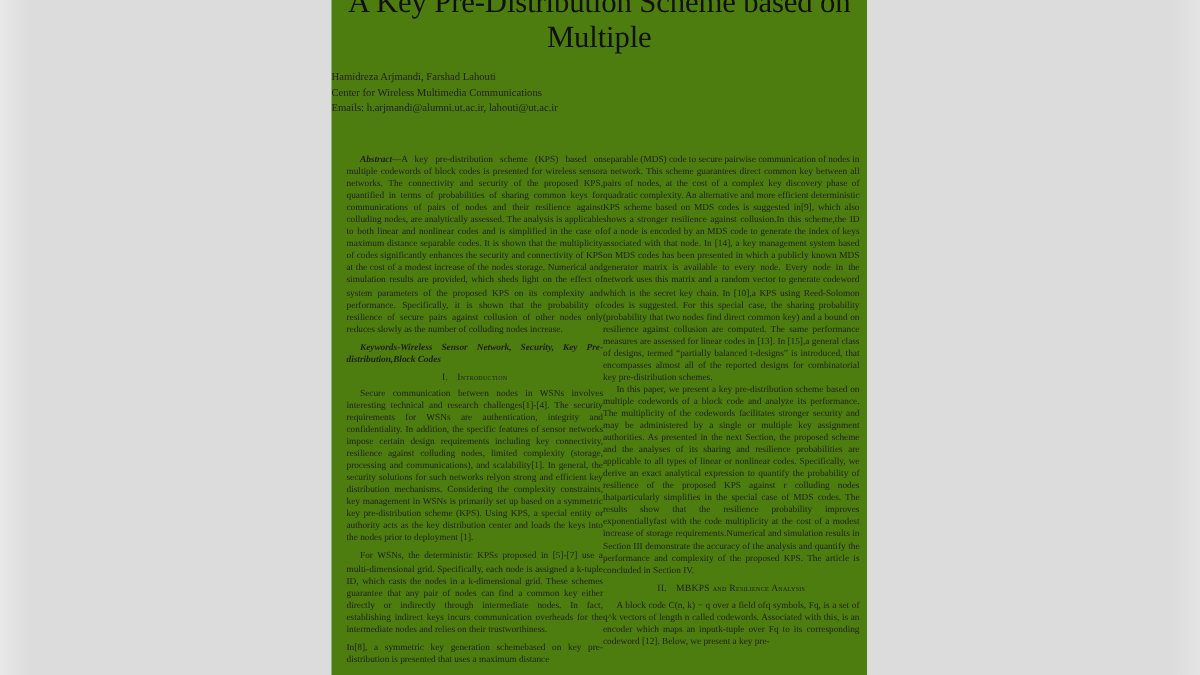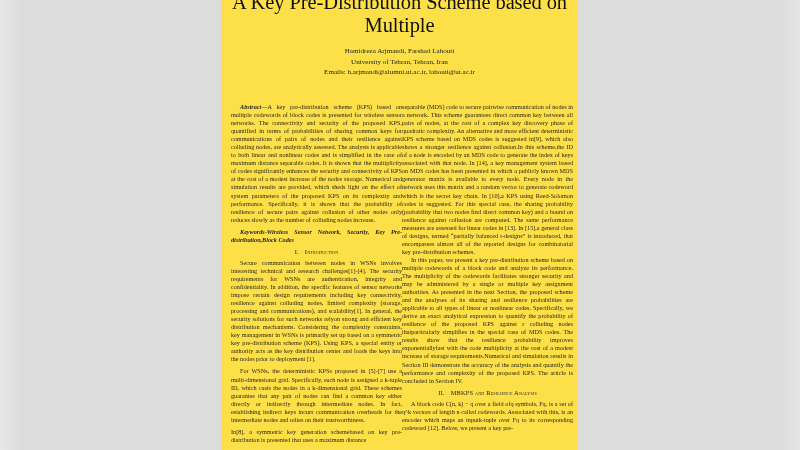--- a/index.html
+++ b/index.html
@@ -14,36 +14,36 @@
       color: #1a1a1a;
     }
     .bg {
       position: absolute; inset: 0;
       background: linear-gradient(90deg, #e8e8e8 0px, #dcdcdc 20px, #dcdcdc 780px, #e4e4e4 800px);
     }
     .page {
       position: absolute;
       left: 221px; top: 0;
       width: 357px; height: 450px;
-      background: #fde047;
+      background: #4d7c0f;
       overflow: hidden;
     }
     .title {
       position: absolute;
       left: 0; right: 0; top: -9px;
       text-align: center;
       font-size: 20.5px;
       line-height: 23px;
       color: #111;
       letter-spacing: -0.1px;
     }
     .authors {
       position: absolute;
       left: 0; right: 0; top: 47px;
-      text-align: center;
+      text-align: left;
       font-size: 7.1px;
       line-height: 9.7px;
       color: #222;
     }
     .authors .names { margin-bottom: 1.5px; }
     .col {
       position: absolute;
       top: 103px;
       width: 171px;
       font-size: 6.2px;
@@ -74,21 +74,21 @@
 <div class="bg"></div>
 
 <div class="page">
 
   <div class="title">
     <div>A Key Pre-Distribution Scheme based on Multiple</div>
   </div>
 
   <div class="authors">
     <div class="names">Hamidreza Arjmandi, Farshad Lahouti</div>
-    <div>University of Tehran, Tehran, Iran</div>
+    <div>Center for Wireless Multimedia Communications</div>
     <div>Emails: h.arjmandi@alumni.ut.ac.ir, lahouti@ut.ac.ir</div>
   </div>
 
   <div class="col left">
     <p><span class="abstract-label">Abstract</span><span>—</span><span>A key pre-distribution scheme (KPS) based on multiple codewords of block codes is presented for wireless sensor networks. The connectivity and security of the proposed KPS, quantified in terms of probabilities of sharing common keys for communications of pairs of nodes and their resilience against colluding nodes, are analytically assessed. The analysis is applicable to both linear and nonlinear codes and is simplified in the case of maximum distance separable codes. It is shown that the multiplicity of codes significantly enhances the security and connectivity of KPS at the cost of a modest increase of the nodes storage. Numerical and simulation results are provided, which sheds light on the effect of system parameters of the proposed KPS on its complexity and performance. Specifically, it is shown that the probability of resilience of secure pairs against collusion of other nodes only reduces slowly as the number of colluding nodes increase.</span></p>
     <div class="gap"></div>
     <p class="keywords">Keywords-Wireless Sensor Network, Security, Key Pre-distribution,Block Codes</p>
 
     <div class="section-heading">
       <span class="num">I.</span><span class="smallcaps">Introduction</span>

